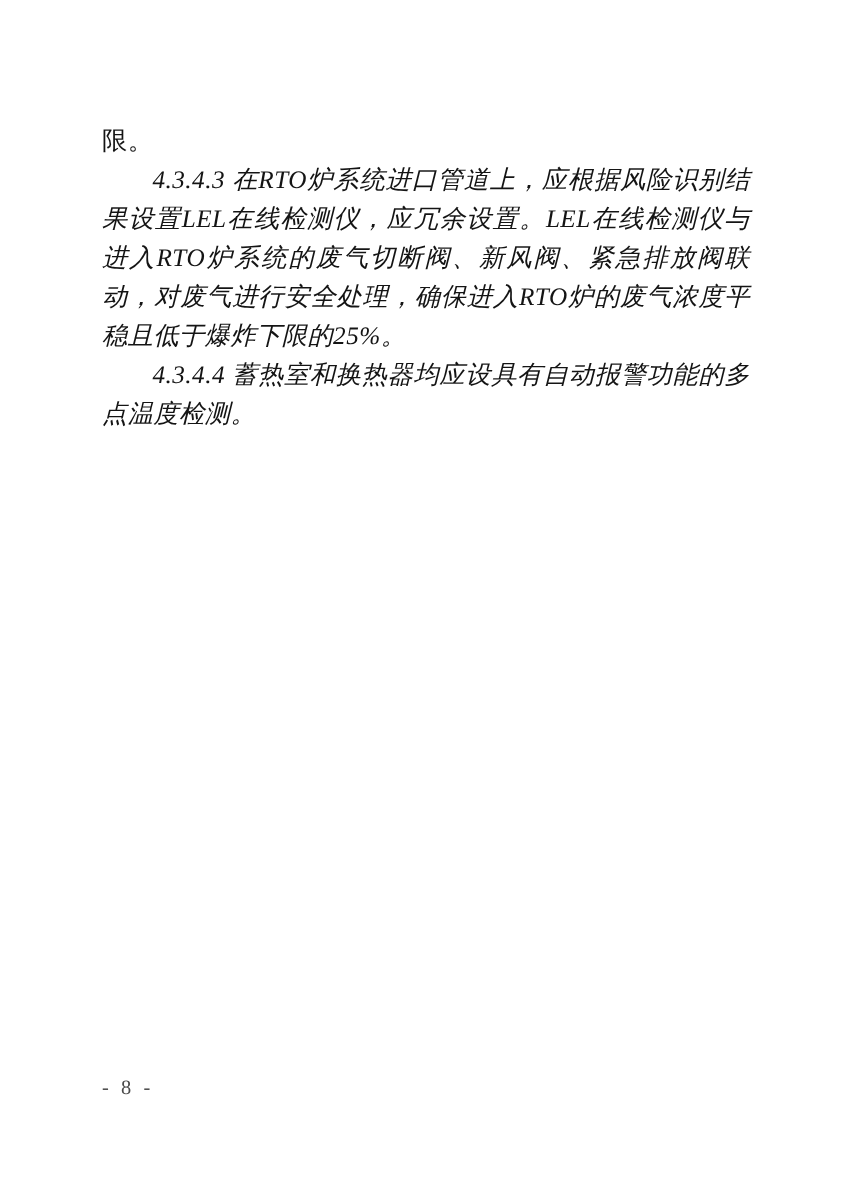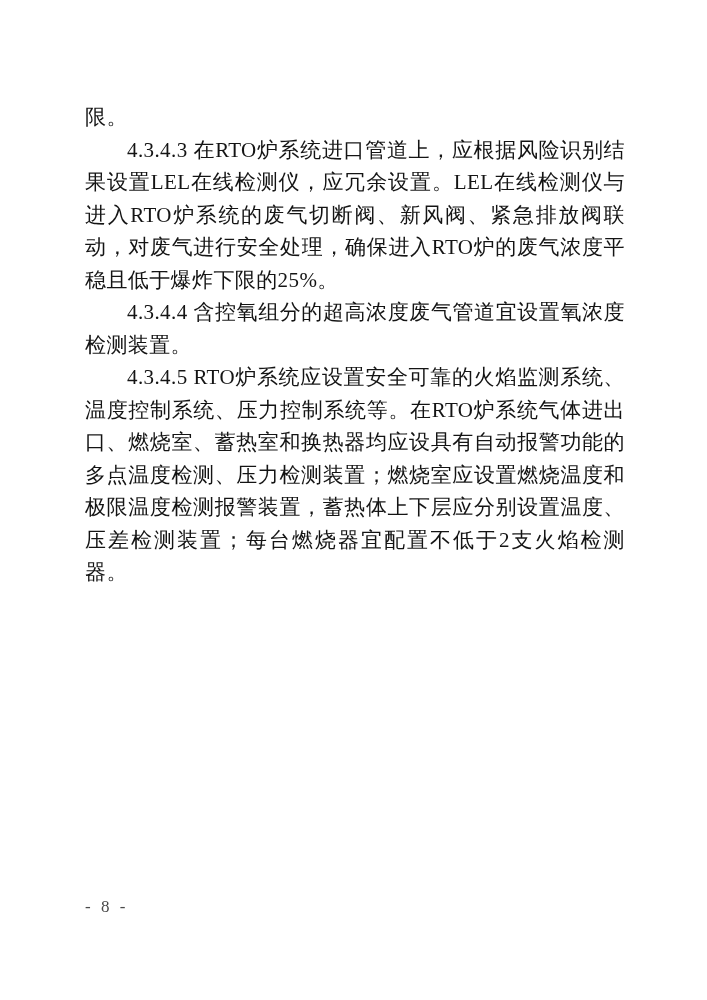--- a/index.html
+++ b/index.html
@@ -27,33 +27,33 @@
     line-height: 32.5px;
     text-align: justify;
     letter-spacing: 0.4px;
   }
   .para {
     margin: 0;
     padding: 0;
   }
   .para.indent {
     text-indent: 42px;
+    font-style: italic;
   }
   .footer {
     position: absolute;
     left: 85px;
     top: 897px;
     font-size: 17px;
     letter-spacing: 3px;
   }
 </style>
 </head>
 <body style="background: rgb(255, 255, 255);">
 
 <div class="page" style="color: rgb(20, 20, 20);">
   <div class="content" id="content">
       <div class="para">限。</div>
       <div class="para indent">4.3.4.3 在RTO炉系统进口管道上，应根据风险识别结果设置LEL在线检测仪，应冗余设置。LEL在线检测仪与进入RTO炉系统的废气切断阀、新风阀、紧急排放阀联动，对废气进行安全处理，确保进入RTO炉的废气浓度平稳且低于爆炸下限的25%。</div>
-      <div class="para indent">4.3.4.4 含控氧组分的超高浓度废气管道宜设置氧浓度检测装置。</div>
-      <div class="para indent">4.3.4.5 RTO炉系统应设置安全可靠的火焰监测系统、温度控制系统、压力控制系统等。在RTO炉系统气体进出口、燃烧室、蓄热室和换热器均应设具有自动报警功能的多点温度检测、压力检测装置；燃烧室应设置燃烧温度和极限温度检测报警装置，蓄热体上下层应分别设置温度、压差检测装置；每台燃烧器宜配置不低于2支火焰检测器。</div>
+      <div class="para indent">4.3.4.4 蓄热室和换热器均应设具有自动报警功能的多点温度检测。</div>
     </div>
   <div class="footer" style="color: rgb(74, 74, 74);">- 8 -</div>
 </div>
 
 </body></html>

